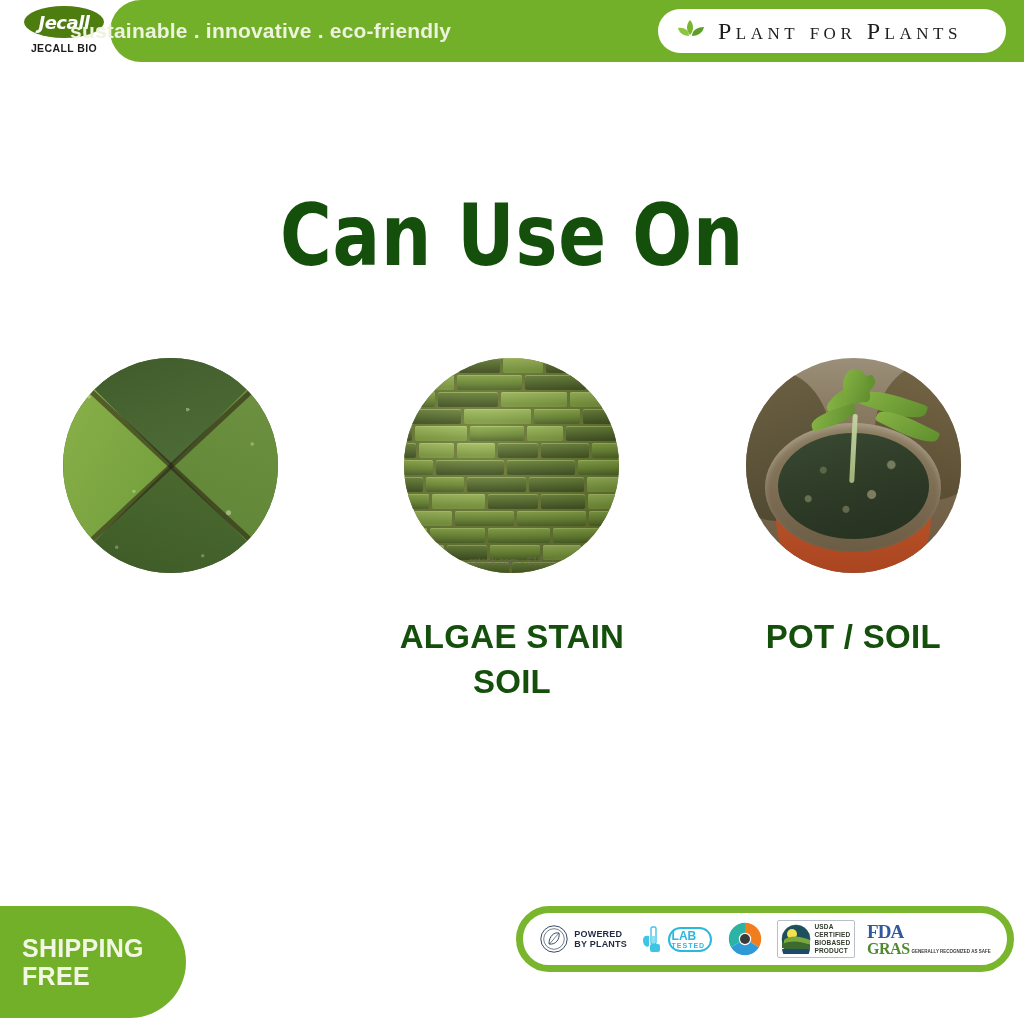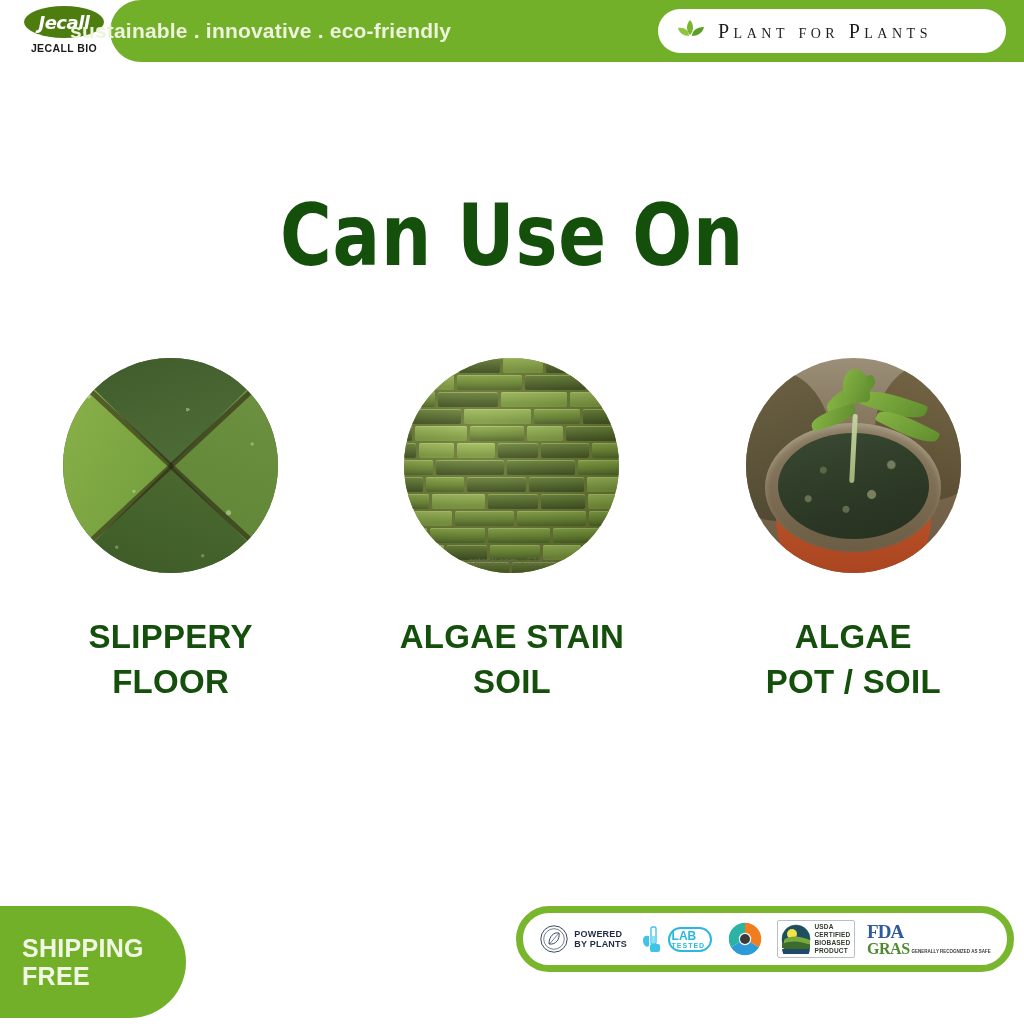--- a/index.html
+++ b/index.html
@@ -42,21 +42,21 @@
     display:flex;align-items:center;
     color:#eef3dd;font-size:21px;font-weight:bold;letter-spacing:0.2px;
   }
   .pfp-pill{
     position:absolute; right:18px; top:9px; width:348px; height:44px;
     background:#ffffff;border-radius:22px;
     display:flex;align-items:center;
   }
   .pfp-leaf{margin-left:16px;margin-right:10px;display:block;}
   .pfp-text{
-    color:#1d1d1d;font-size:20px;letter-spacing:4.5px;
+    color:#1d1d1d;font-size:24px;letter-spacing:4.5px;
     font-family:"Liberation Serif", serif; font-variant:small-caps; font-weight:normal;
   }
 
   
   .title{
     position:absolute; left:0; top:190px; width:1024px;
     text-align:center;
     color:#14500c;
     font-family:"DejaVu Sans", sans-serif;
     font-weight:bold;
@@ -236,24 +236,20 @@
       <div class="moss-floor">
         <div class="q q-top"></div>
         <div class="q q-left"></div>
         <div class="q q-right"></div>
         <div class="q q-bot"></div>
         <div class="seam-a"></div>
         <div class="seam-b"></div>
         <div class="speck"></div>
       </div>
     </div>
-    <div class="card-label">
-      <div>SLIPPERY</div>
-      <div>FLOOR</div>
-    </div>
   </div>
 
   <div class="card">
     <div class="circle">
       <div class="moss-wall" id="wall">
           <div class="brick-row" style="top: 0px;">
             <div class="brick" style="left: 0px; width: 38px;"></div>
             <div class="brick lite" style="left: 41px; width: 41px;"></div>
             <div class="brick dark" style="left: 85px; width: 41px;"></div>
             <div class="brick lite" style="left: 129px; width: 40px;"></div>
@@ -360,21 +356,20 @@
         <div class="soil"></div>
         <div class="stem"></div>
         <div class="leaf lf1"></div>
         <div class="leaf lf2"></div>
         <div class="leaf lf3"></div>
         <div class="leaf lf4"></div>
         <div class="leaf lf5"></div>
       </div>
     </div>
     <div class="card-label">
-      <div>ALGAE</div>
       <div>POT / SOIL</div>
     </div>
   </div>
 </div>
 
 <div class="free-ship">
   <div>SHIPPING</div>
   <div>FREE</div>
 </div>
 

